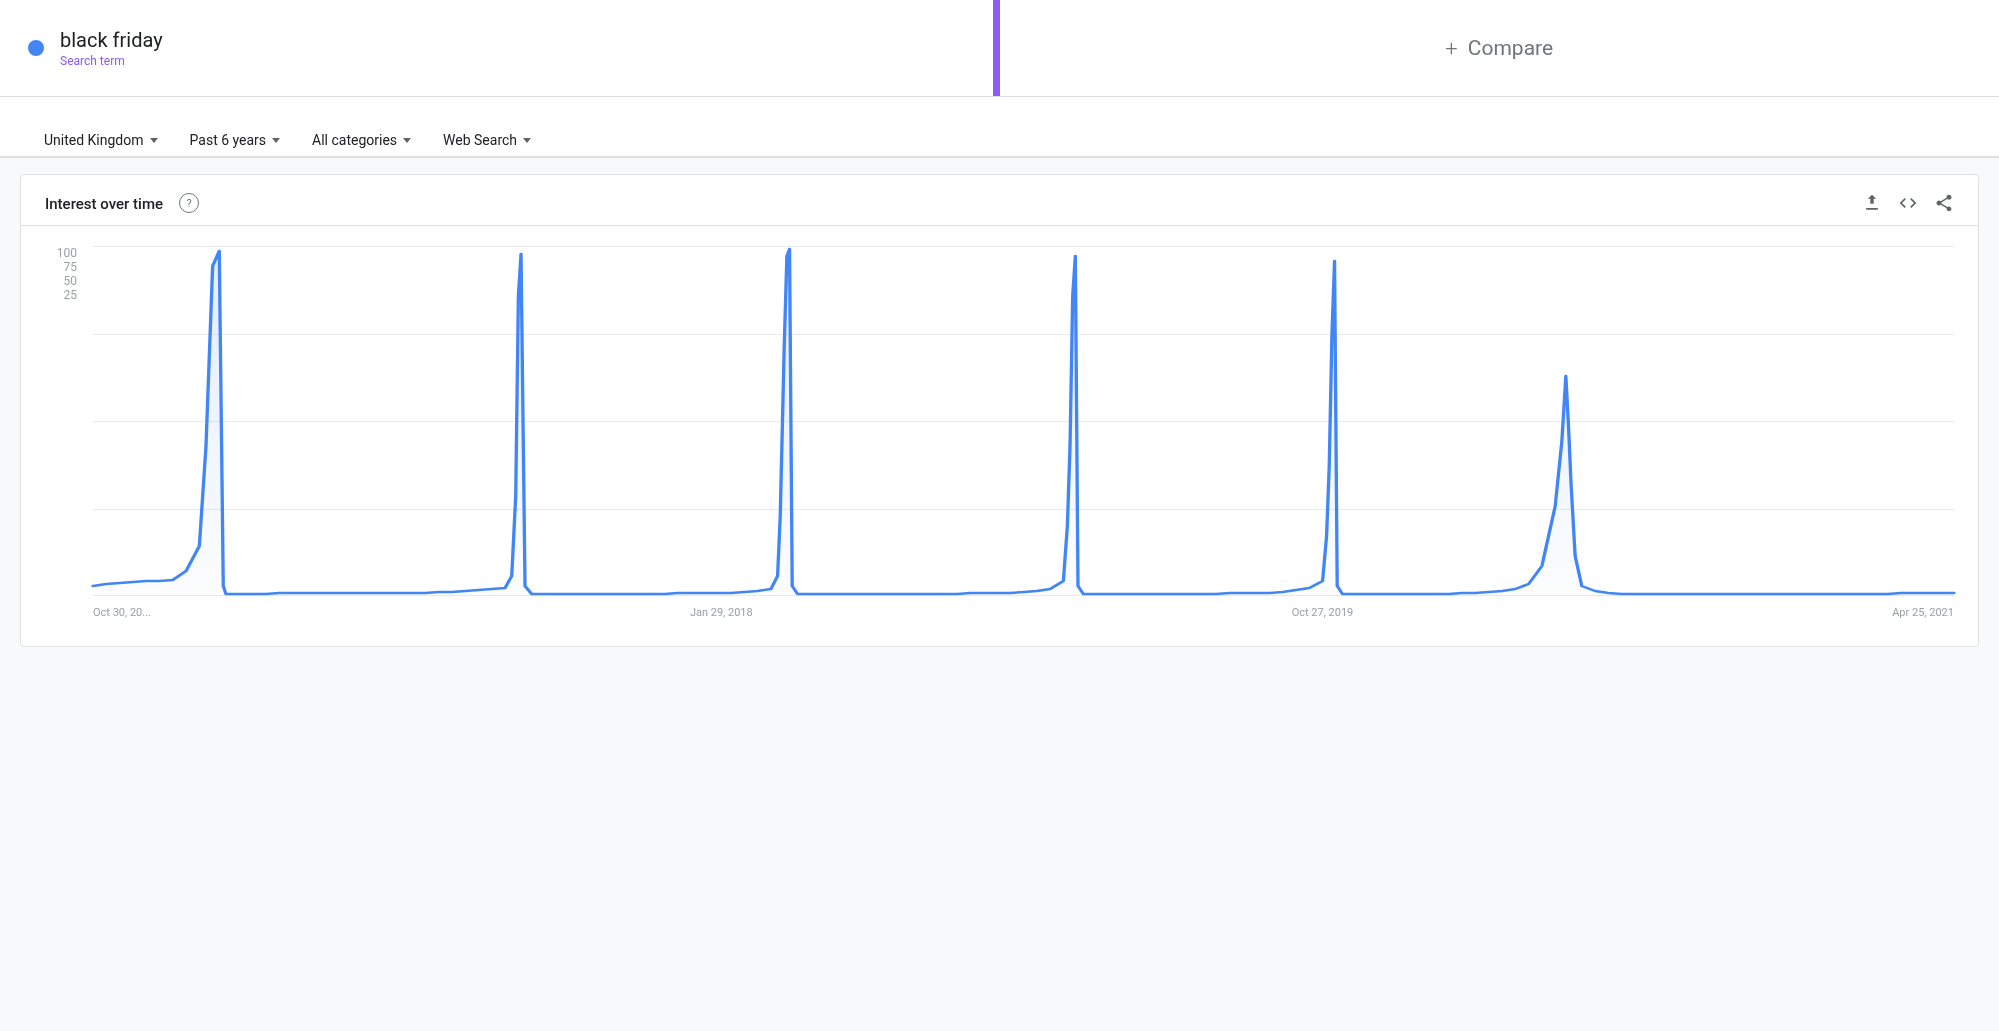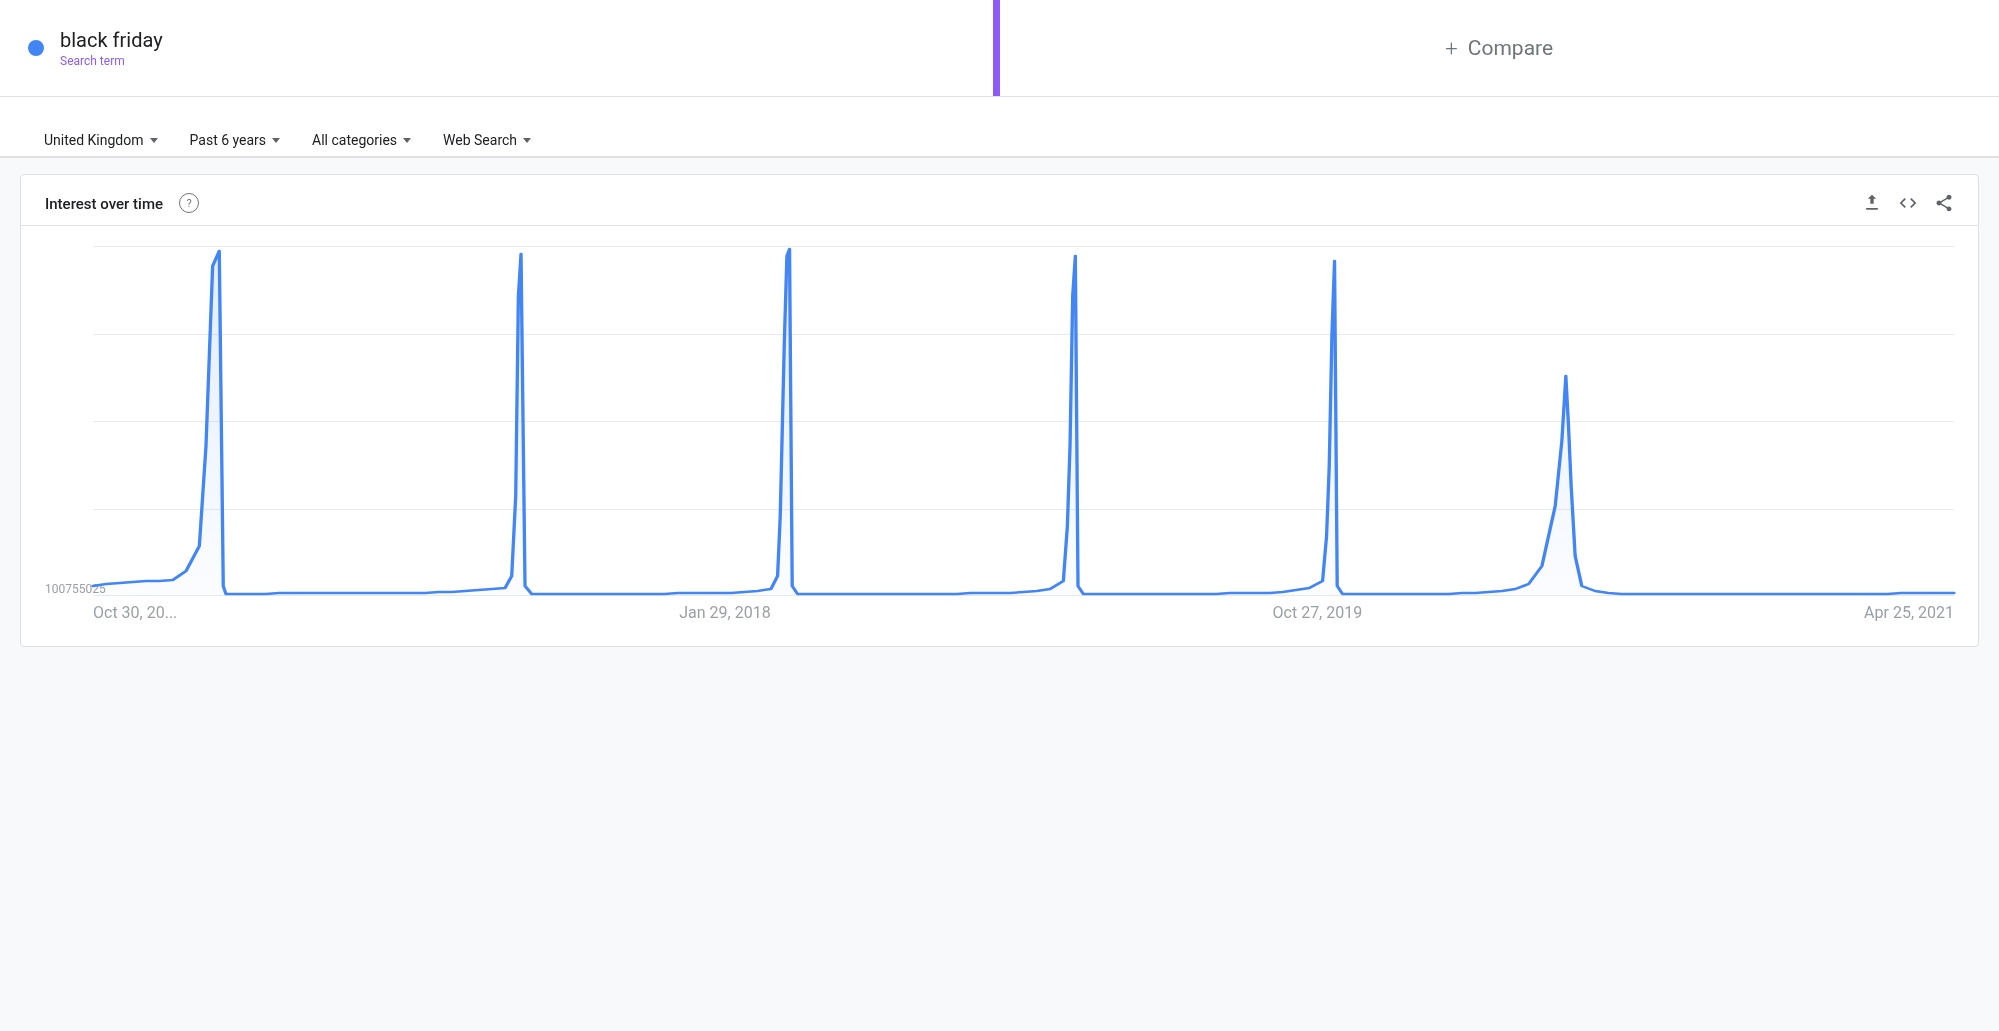--- a/index.html
+++ b/index.html
@@ -169,21 +169,21 @@
       height: 100%;
     }
 
     .y-axis {
       position: absolute;
       left: 0;
       top: 0;
       bottom: 30px;
       width: 40px;
       display: flex;
-      flex-direction: row;
+      flex-direction: column;
       justify-content: flex-start;
       align-items: flex-end;
       padding-right: 8px;
     }
 
     .y-label {
       font-size: 12px;
       color: #9aa0a6;
     }
 
@@ -213,21 +213,21 @@
       left: 48px;
       right: 0;
       bottom: 0;
       height: 28px;
       display: flex;
       justify-content: space-between;
       align-items: center;
     }
 
     .x-label {
-      font-size: 16px;
+      font-size: 11px;
       color: #9aa0a6;
     }
 
     svg.trend-line {
       position: absolute;
       top: 0; left: 0;
       width: 100%;
       height: 100%;
       overflow: visible;
     }

